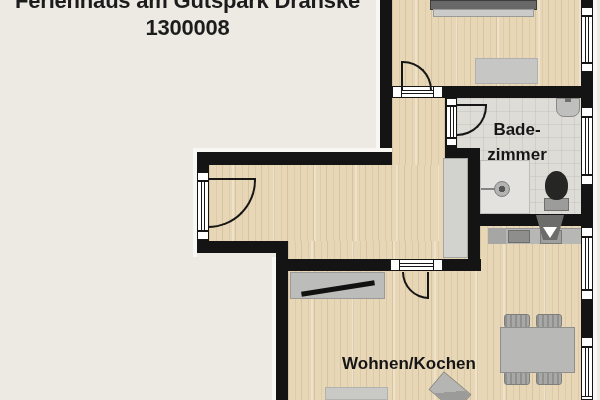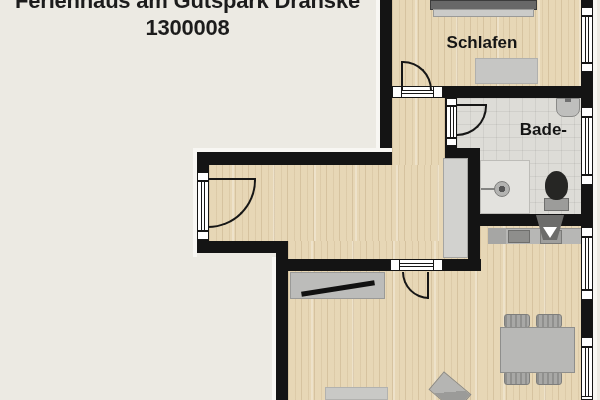--- a/index.html
+++ b/index.html
@@ -142,23 +142,24 @@
 
   <div class="leaf" style="left:208px;top:178px;width:48px;height:2px;"></div>
   <div class="arc br" style="left:208px;top:180px;width:48px;height:48px;"></div>
 
   <div class="leaf" style="left:457px;top:104px;width:30px;height:2px;"></div>
   <div class="arc br" style="left:457px;top:106px;width:30px;height:30px;"></div>
 
   <div class="leaf" style="left:427px;top:272px;width:2px;height:27px;"></div>
   <div class="arc bl" style="left:402px;top:272px;width:27px;height:27px;"></div>
 
-  <div class="label" style="left:412px;top:33px;width:140px;">Schlafen</div>
-  <div class="label" style="left:467px;top:117px;width:100px;line-height:25px;text-align:right;">
+  <div class="label" style="left:467px;top:117px;width:100px;line-height:25px;">
     <div>Bade-</div>
+    <div>zimmer</div>
   </div>
+  <div class="label" style="left:324px;top:354px;width:170px;">Wohnen/Kochen</div>
 
   <div id="title">
     <div>Ferienhaus am Gutspark Dranske</div>
     <div>1300008</div>
   </div>
 
 </div>
 
 </body></html>

